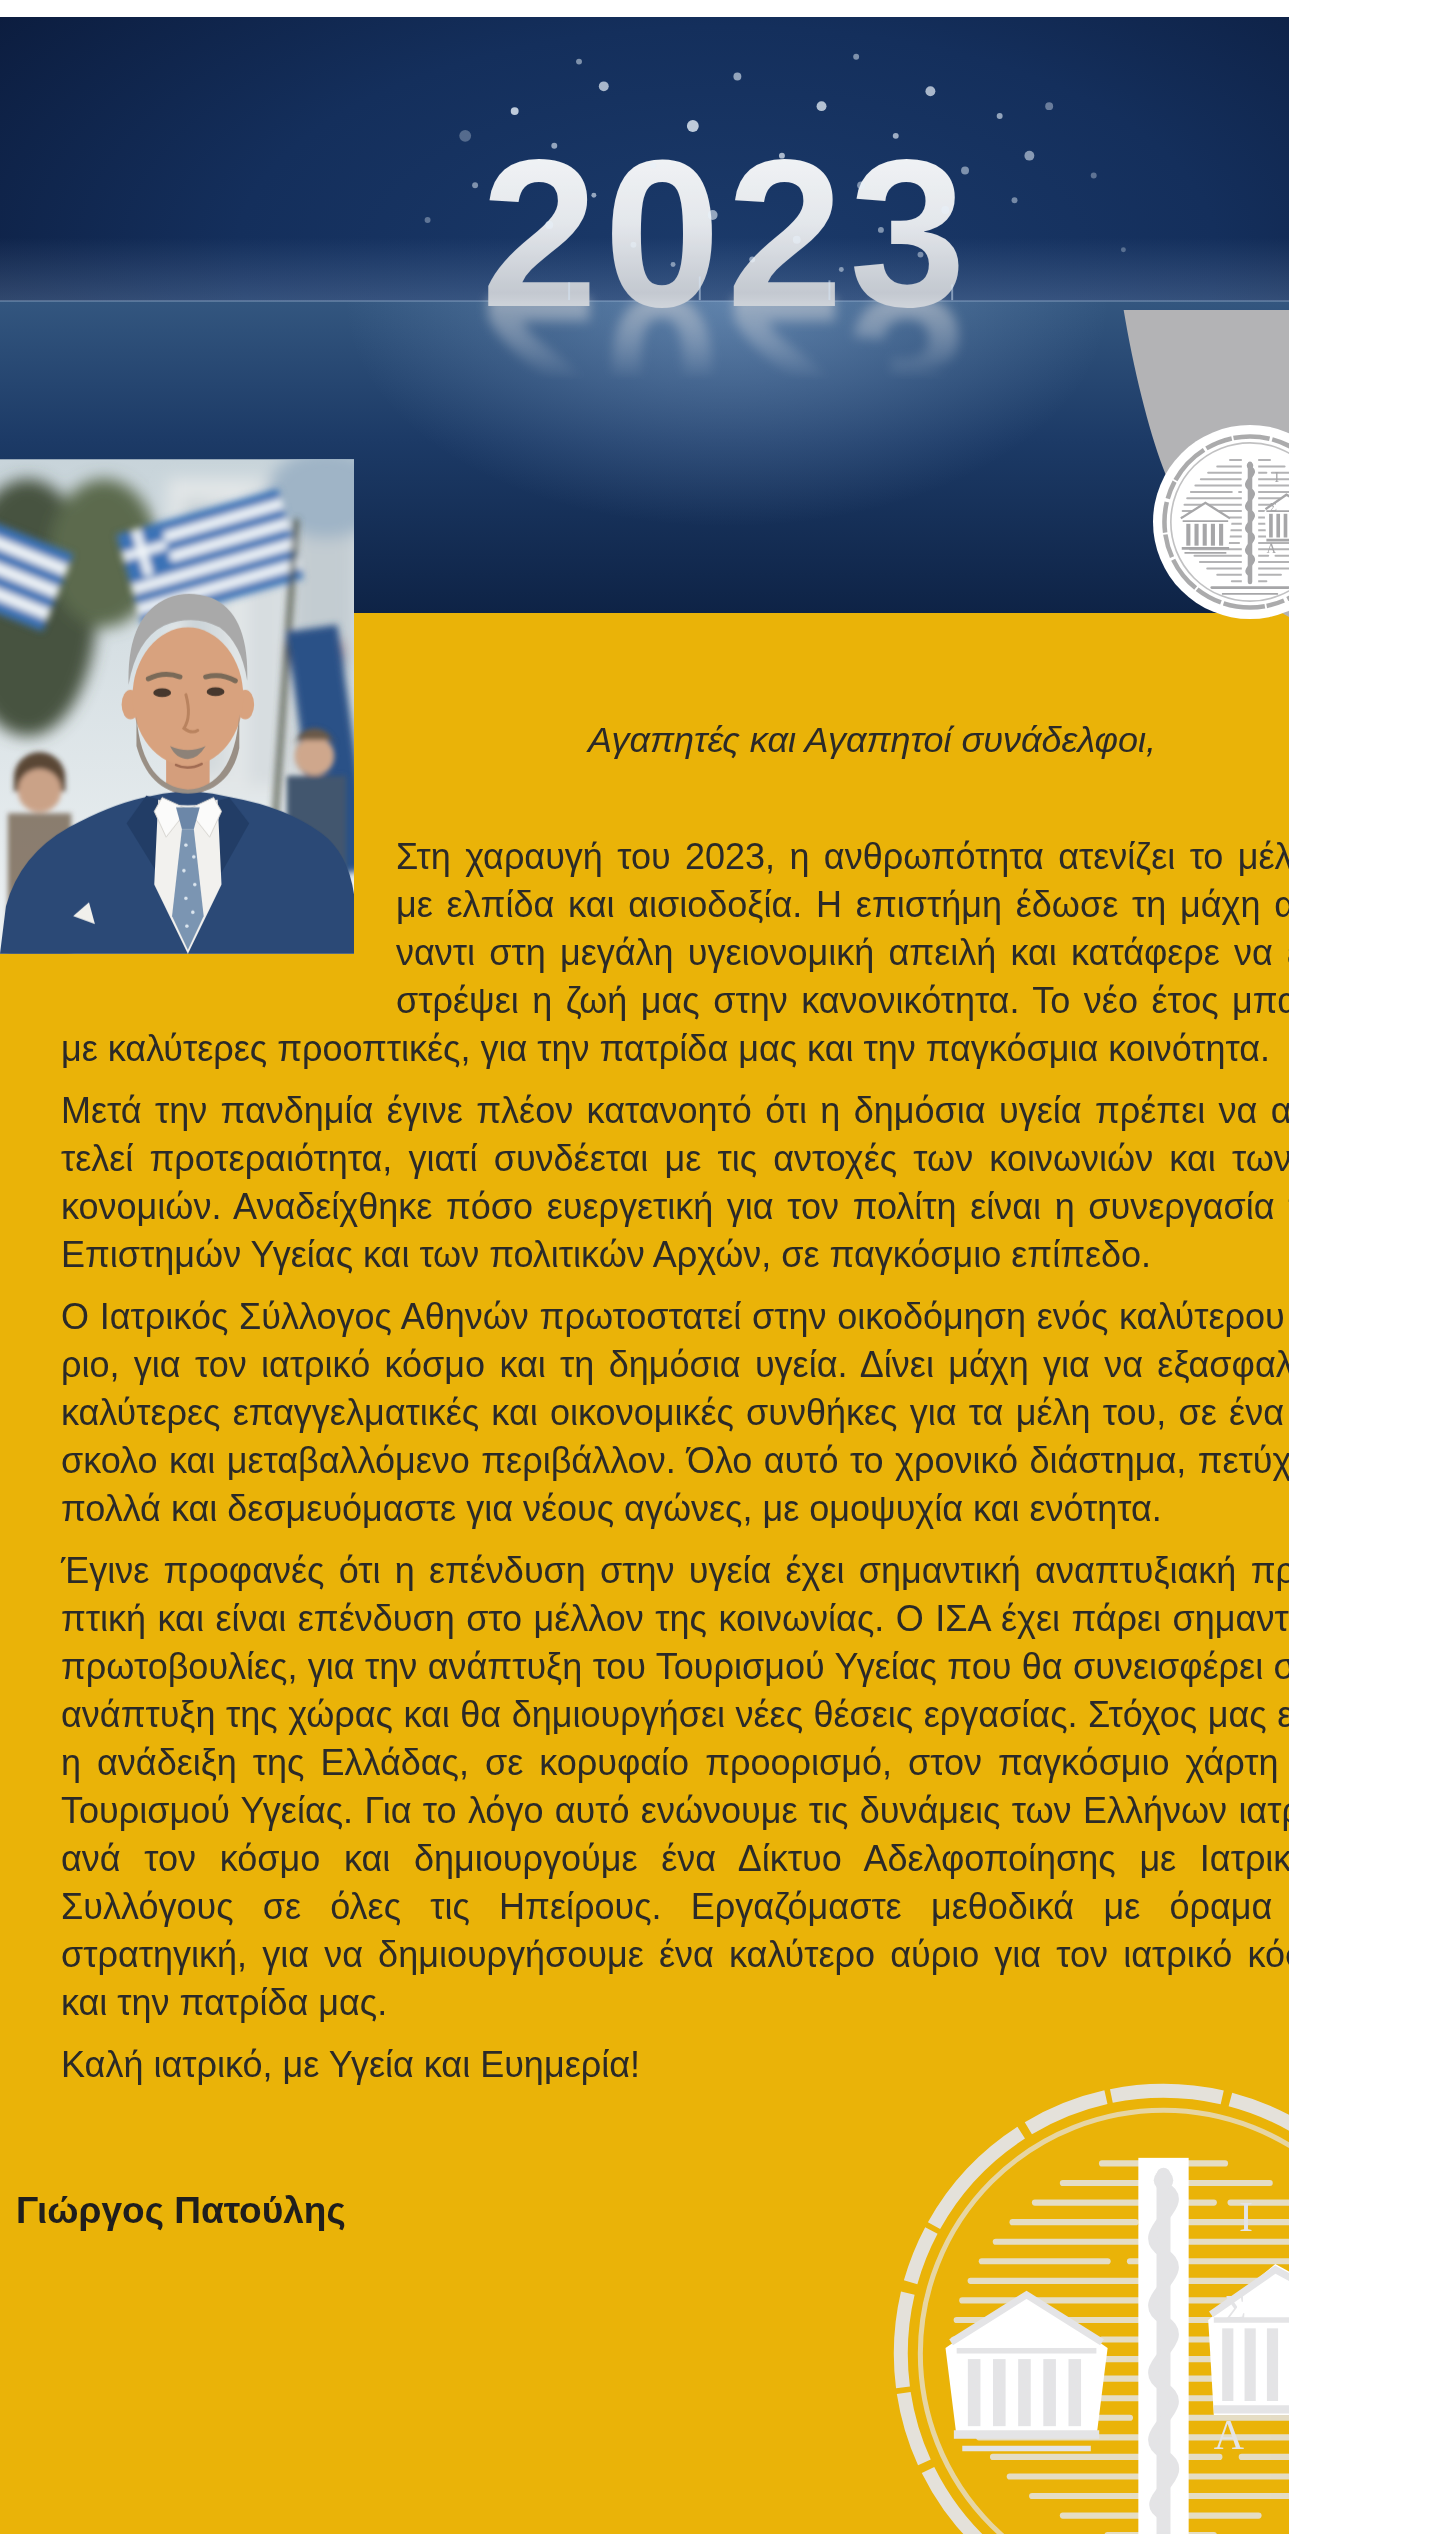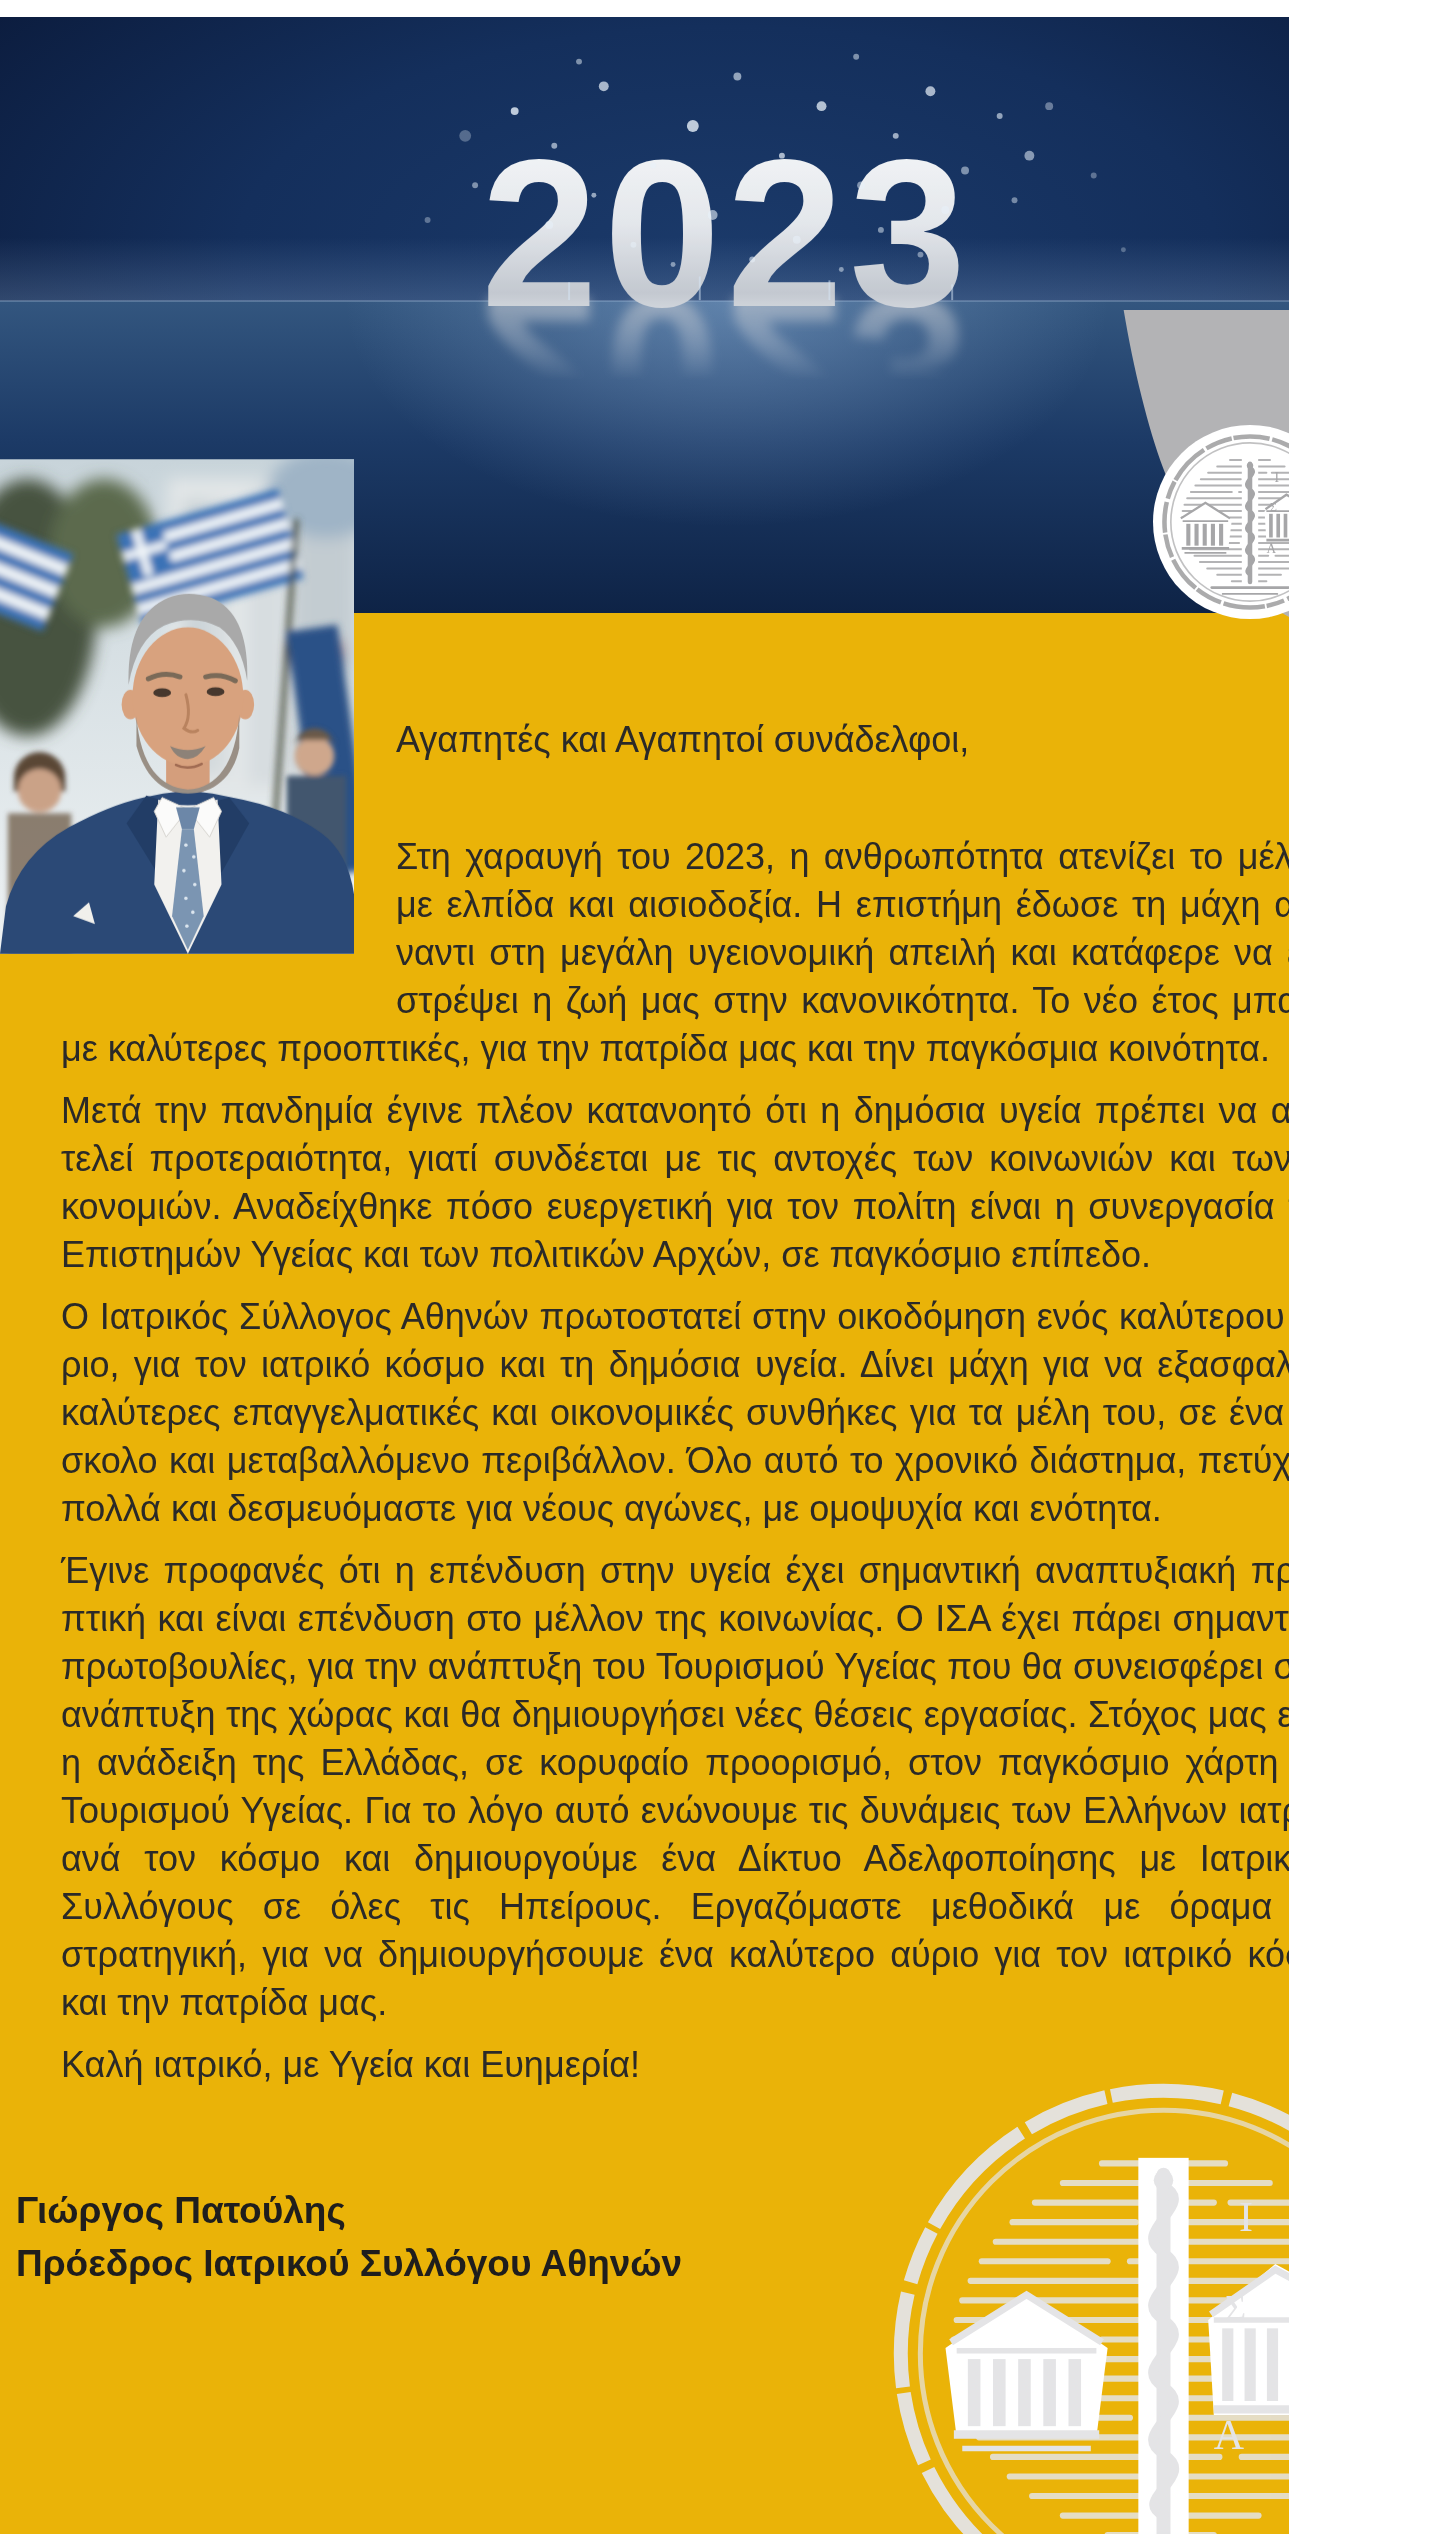--- a/index.html
+++ b/index.html
@@ -32,21 +32,21 @@
   
   .watermark{position:absolute;left:884px;top:2057px;width:559px;height:559px;
     color:var(--watermark-gray,#e4e4e6);z-index:1;}
   
   .photo{position:absolute;left:0;top:442px;width:354px;height:495px;margin:0;z-index:3;overflow:hidden;}
   
   .letter{position:absolute;left:61px;top:699px;width:1287px;z-index:4;
     color:var(--text,#2b2a28);font-size:36px;line-height:48px;text-align:justify;}
   .photo-spacer{float:left;width:335px;height:307px;}
   .letter p{margin:0 0 14px 0;}
-  p.greeting{margin:0 0 69px 0;text-align:left;}
+  p.greeting{margin:0 0 69px 0;text-align:center;font-style:italic;}
   .signature{margin-top:95px;transform:translateX(-45px);
     font-weight:bold;font-size:37px;line-height:53px;color:#1f1e1d;}
 </style>
 </head>
 <body>
 
 <div class="page">
 
   <svg width="0" height="0" style="position:absolute" aria-hidden="true">
     <defs>
@@ -299,18 +299,17 @@
   <main class="letter">
     <div class="photo-spacer"></div>
     <p class="greeting">Αγαπητές και Αγαπητοί συνάδελφοι,</p>
     <p>Στη χαραυγή του 2023, η ανθρωπότητα ατενίζει το μέλλον με ελπίδα και αισιοδοξία. Η επιστήμη έδωσε τη μάχη απέ­ναντι στη μεγάλη υγειονομική απειλή και κατάφερε να επι­στρέψει η ζωή μας στην κανονικότητα. Το νέο έτος μπαίνει με καλύτερες προοπτικές, για την πατρίδα μας και την παγκόσμια κοινότητα.</p>
     <p>Μετά την πανδημία έγινε πλέον κατανοητό ότι η δημόσια υγεία πρέπει να απο­τελεί προτεραιότητα, γιατί συνδέεται με τις αντοχές των κοινωνιών και των οι­κονομιών. Αναδείχθηκε πόσο ευεργετική για τον πολίτη είναι η συνεργασία των Επιστημών Υγείας και των πολιτικών Αρχών, σε παγκόσμιο επίπεδο.</p>
     <p>Ο Ιατρικός Σύλλογος Αθηνών πρωτοστατεί στην οικοδόμηση ενός καλύτερου αύ­ριο, για τον ιατρικό κόσμο και τη δημόσια υγεία. Δίνει μάχη για να εξασφαλίσει καλύτερες επαγγελματικές και οικονομικές συνθήκες για τα μέλη του, σε ένα δύ­σκολο και μεταβαλλόμενο περιβάλλον. Όλο αυτό το χρονικό διάστημα, πετύχαμε πολλά και δεσμευόμαστε για νέους αγώνες, με ομοψυχία και ενότητα.</p>
     <p>Έγινε προφανές ότι η επένδυση στην υγεία έχει σημαντική αναπτυξιακή προο­πτική και είναι επένδυση στο μέλλον της κοινωνίας. Ο ΙΣΑ έχει πάρει σημαντικές πρωτοβουλίες, για την ανάπτυξη του Τουρισμού Υγείας που θα συνεισφέρει στην ανάπτυξη της χώρας και θα δημιουργήσει νέες θέσεις εργασίας. Στόχος μας είναι η ανάδειξη της Ελλάδας, σε κορυφαίο προορισμό, στον παγκόσμιο χάρτη του Του­ρισμού Υγείας. Για το λόγο αυτό ενώνουμε τις δυνάμεις των Ελλήνων ιατρών ανά τον κόσμο και δημιουργούμε ένα Δίκτυο Αδελφοποίησης με Ιατρικούς Συλλόγους σε όλες τις Ηπείρους. Εργαζόμαστε μεθοδικά με όραμα και στρατηγική, για να δημιουργήσουμε ένα καλύτερο αύριο για τον ιατρικό κόσμο και την πατρίδα μας.</p>
     <p>Καλή ιατρικό, με Υγεία και Ευημερία!</p>
     <div class="signature">
       <div>Γιώργος Πατούλης</div>
-      <div>Πρόεδρος Ιατρικού Συλλόγου Αθηνών</div>
     </div>
   </main>
 
 </div>
 
 
 </body></html>

